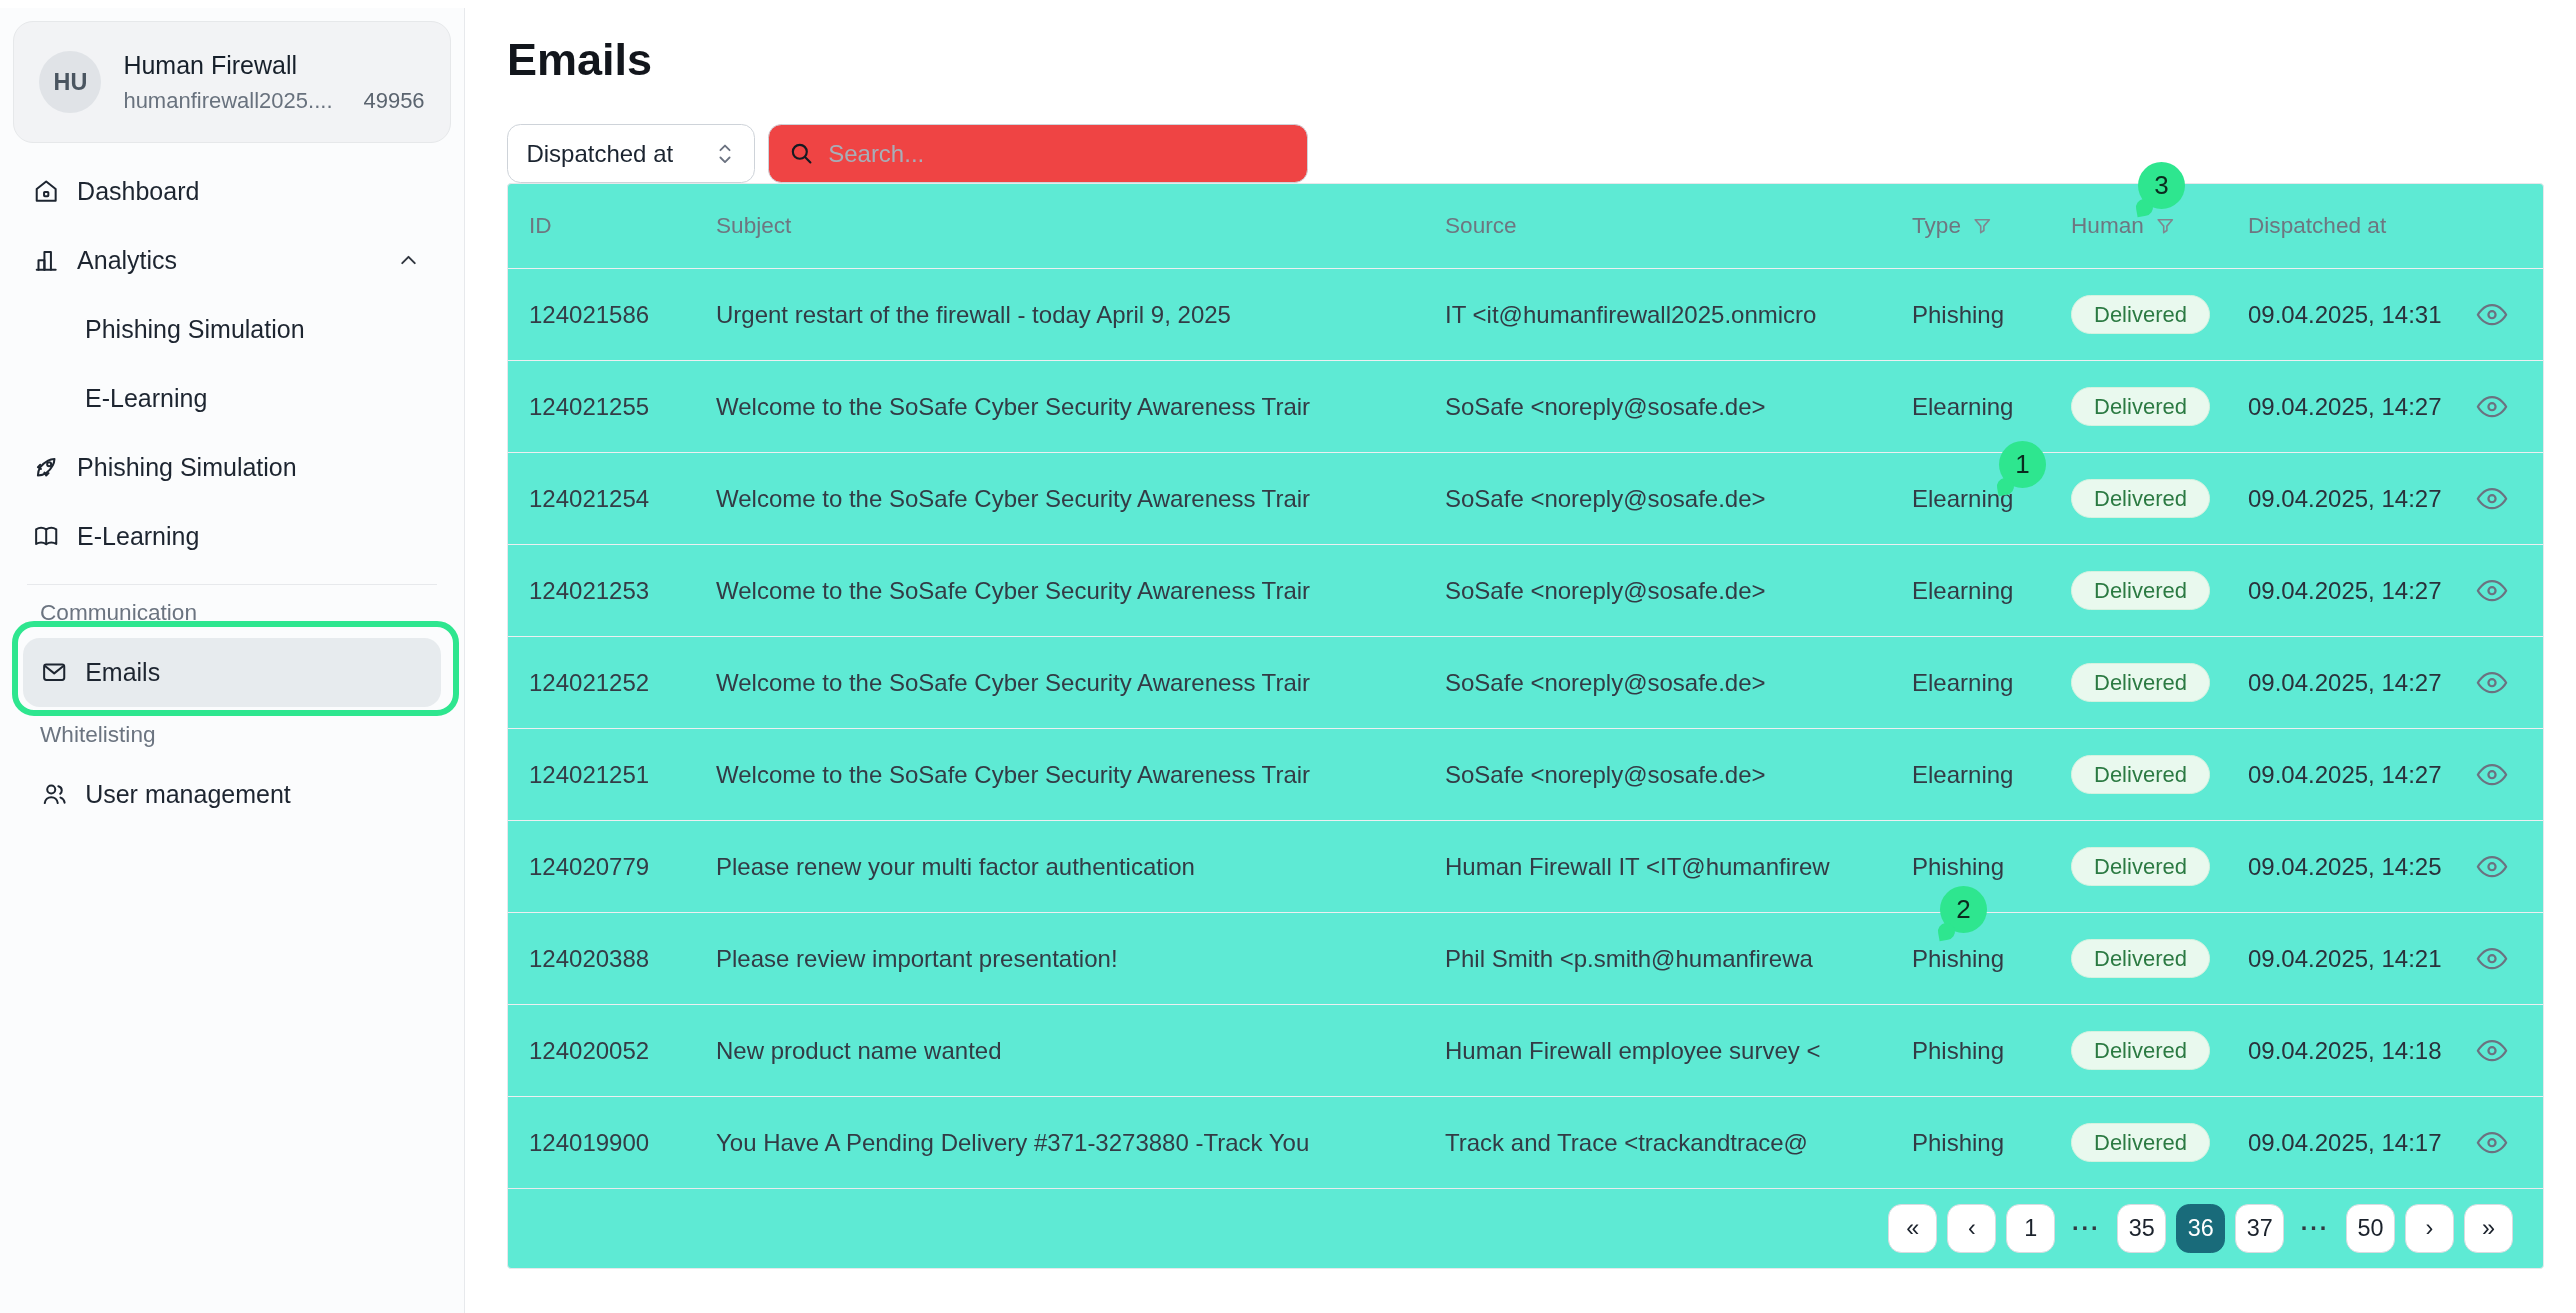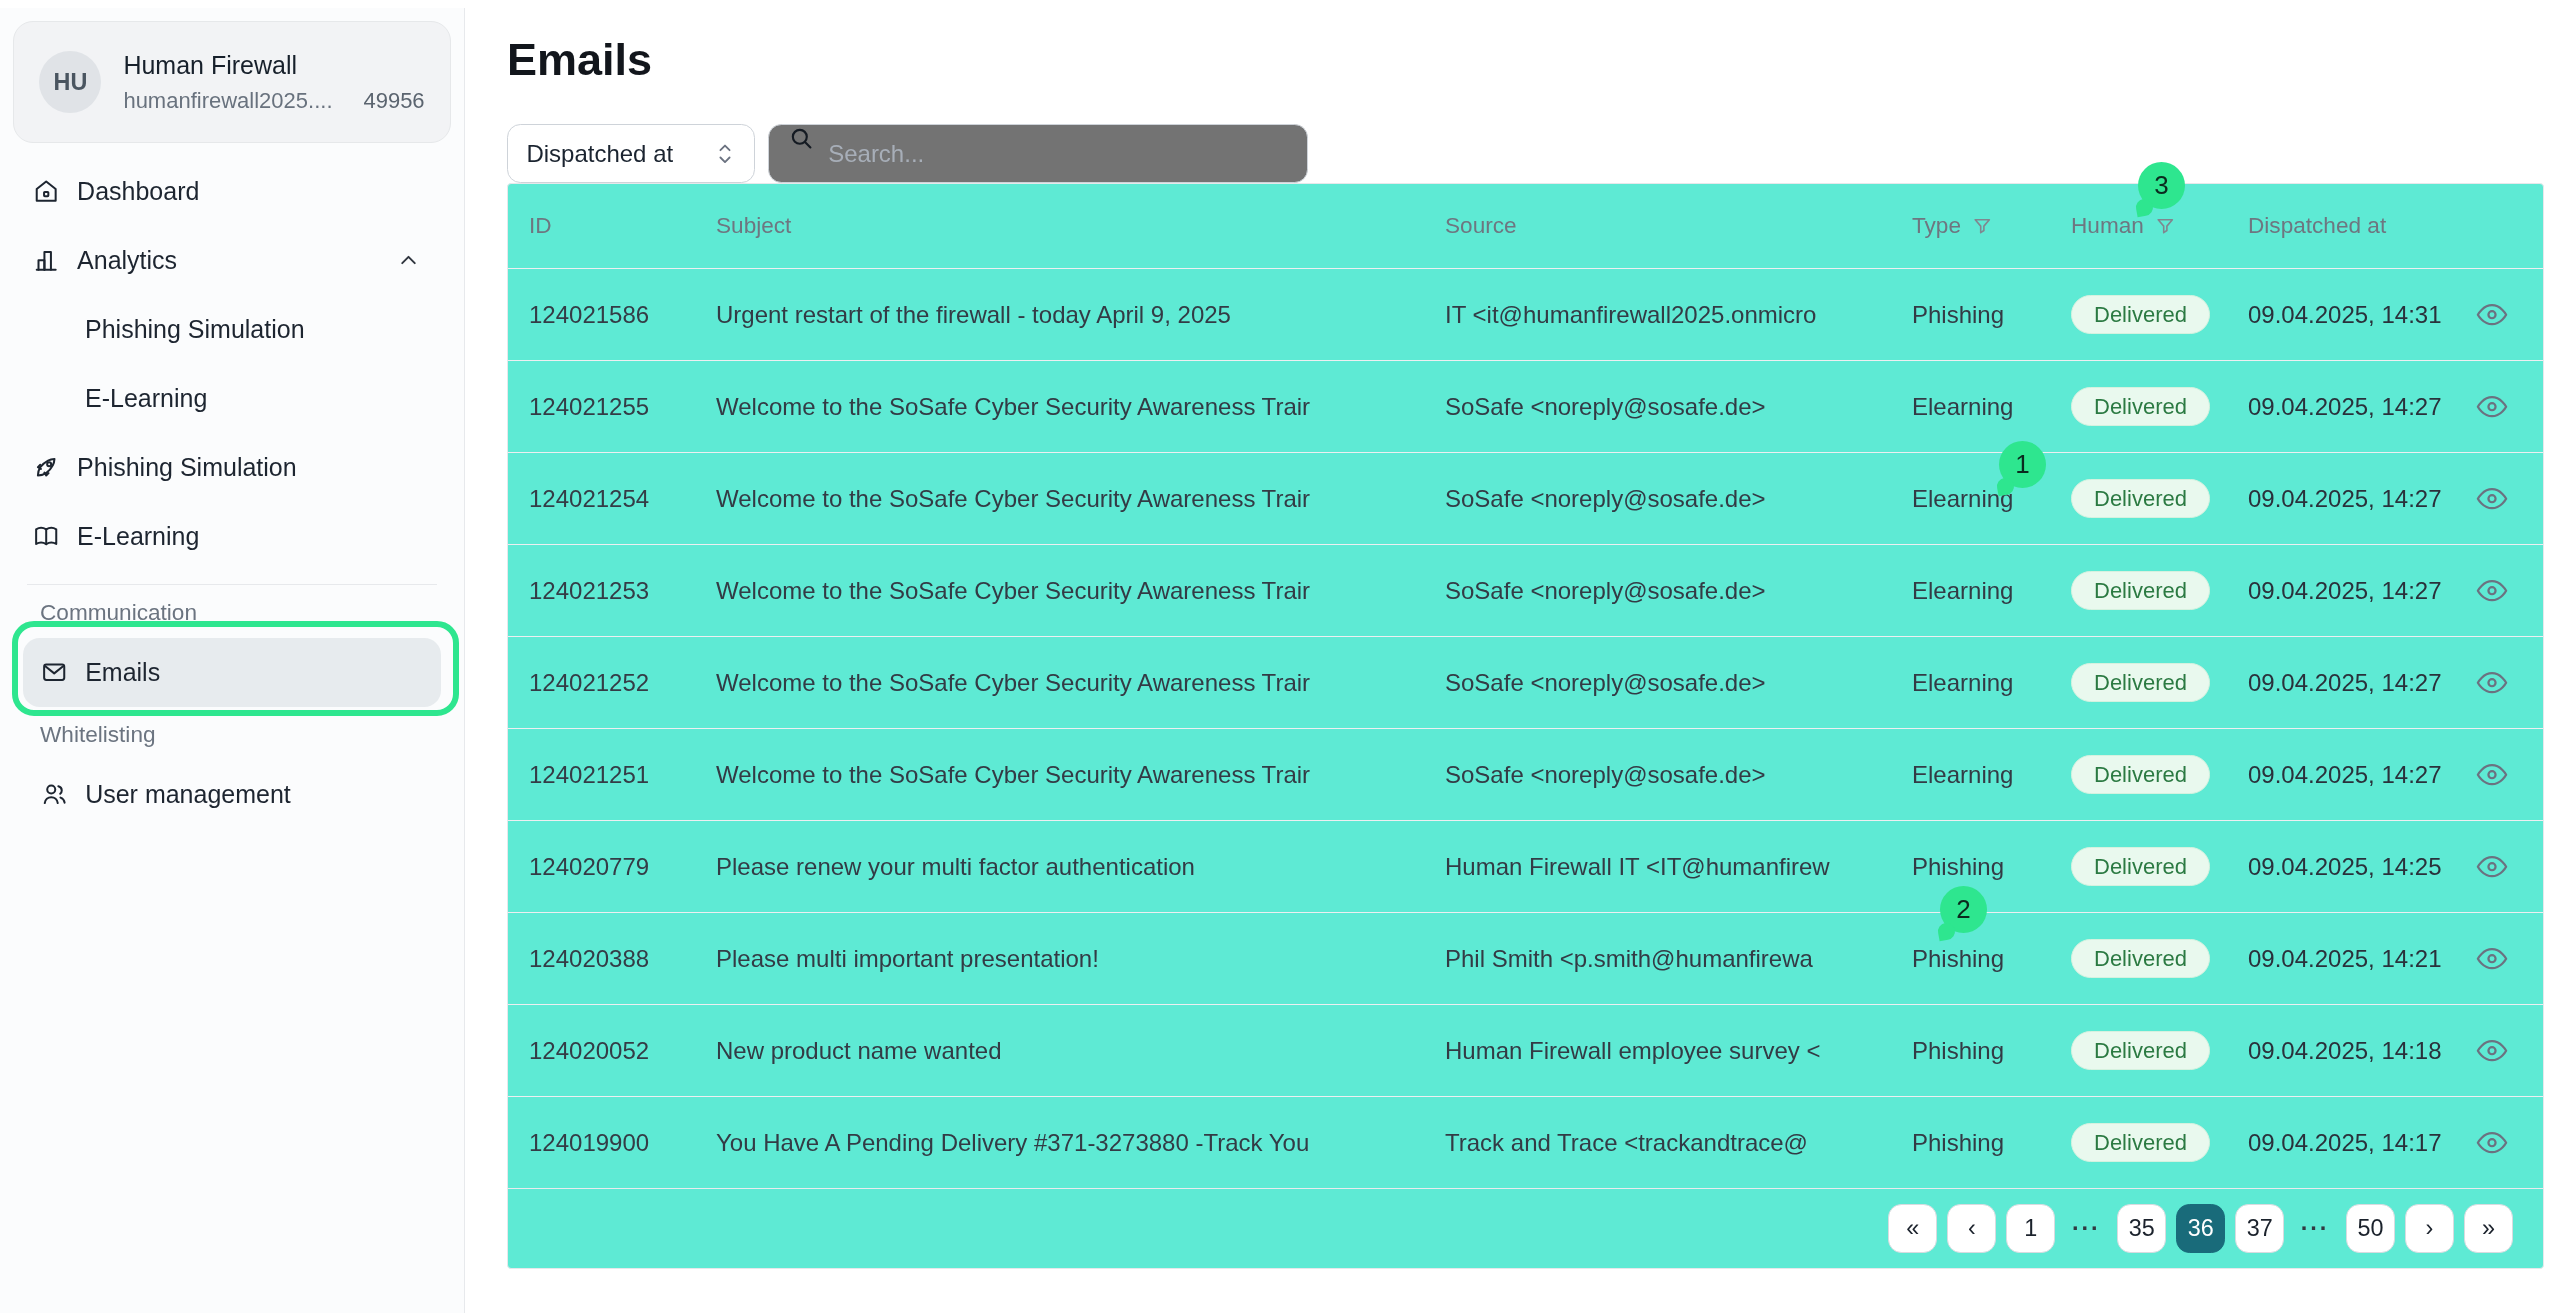--- a/index.html
+++ b/index.html
@@ -68,22 +68,22 @@
   .page-title{font-size:45px;font-weight:bold;color:#12161c;line-height:49px;}
 
   .toolbar{margin-top:40px;display:flex;gap:13.4px;}
   .sort-select{
     width:248px;height:59px;border:1.7px solid #ced3d9;border-radius:13.4px;background:#fff;
     display:flex;align-items:center;padding:0 18.4px;gap:11.7px;cursor:pointer;
   }
   .sort-select .lbl{font-size:24px;color:#1b2430;flex:1;}
   .sort-select .sicon{width:22px;height:25px;color:#6b7280;}
   .search-box{
-    width:540px;height:59px;border:1.7px solid #ced3d9;border-radius:13.4px;background:#737373;
-    display:flex;padding:0 18.4px;gap:13.4px;
+    width:540px;height:59px;border:1.7px solid #ced3d9;border-radius:13.4px;background:#ef4444;
+    display:flex;align-items:center;padding:0 18.4px;gap:13.4px;
   }
   .search-box .mag{width:27px;height:27px;color:#141a22;flex:none;}
   .search-box input{
     border:none;outline:none;flex:1;font-size:24px;color:#1b2430;background:transparent;
     font-family:"Liberation Sans","DejaVu Sans",sans-serif;
   }
   .search-box input::placeholder{color:#a7aeb8;}
 
   
   .card{
@@ -432,21 +432,21 @@
                   <path d="M1.5 9.5S5.7 1.8 13 1.8 24.5 9.5 24.5 9.5 20.3 17.2 13 17.2 1.5 9.5 1.5 9.5z"></path>
                   <circle cx="13" cy="9.5" r="2.9"></circle>
                 </svg>
         </span>
       </span>
     </div>
   </div>
 
   <div class="trow">
     <div class="cell id">124020388</div>
-    <div class="cell">Please multi important presentation!</div>
+    <div class="cell">Please review important presentation!</div>
     <div class="cell">Phil Smith &lt;p.smith@humanfirewa</div>
     <div class="cell">Phishing</div>
     <div class="cell"><span class="status-pill">Delivered</span></div>
     <div class="cell date">09.04.2025, 14:21</div>
     <div class="eye-cell">
       <span class="eye-btn">
         <span>
           <svg width="32" height="23.4" viewBox="0 0 26 19" fill="none" stroke="currentColor" stroke-width="1.8" stroke-linecap="round" stroke-linejoin="round" style="color:#6b7280">
                   <path d="M1.5 9.5S5.7 1.8 13 1.8 24.5 9.5 24.5 9.5 20.3 17.2 13 17.2 1.5 9.5 1.5 9.5z"></path>
                   <circle cx="13" cy="9.5" r="2.9"></circle>

